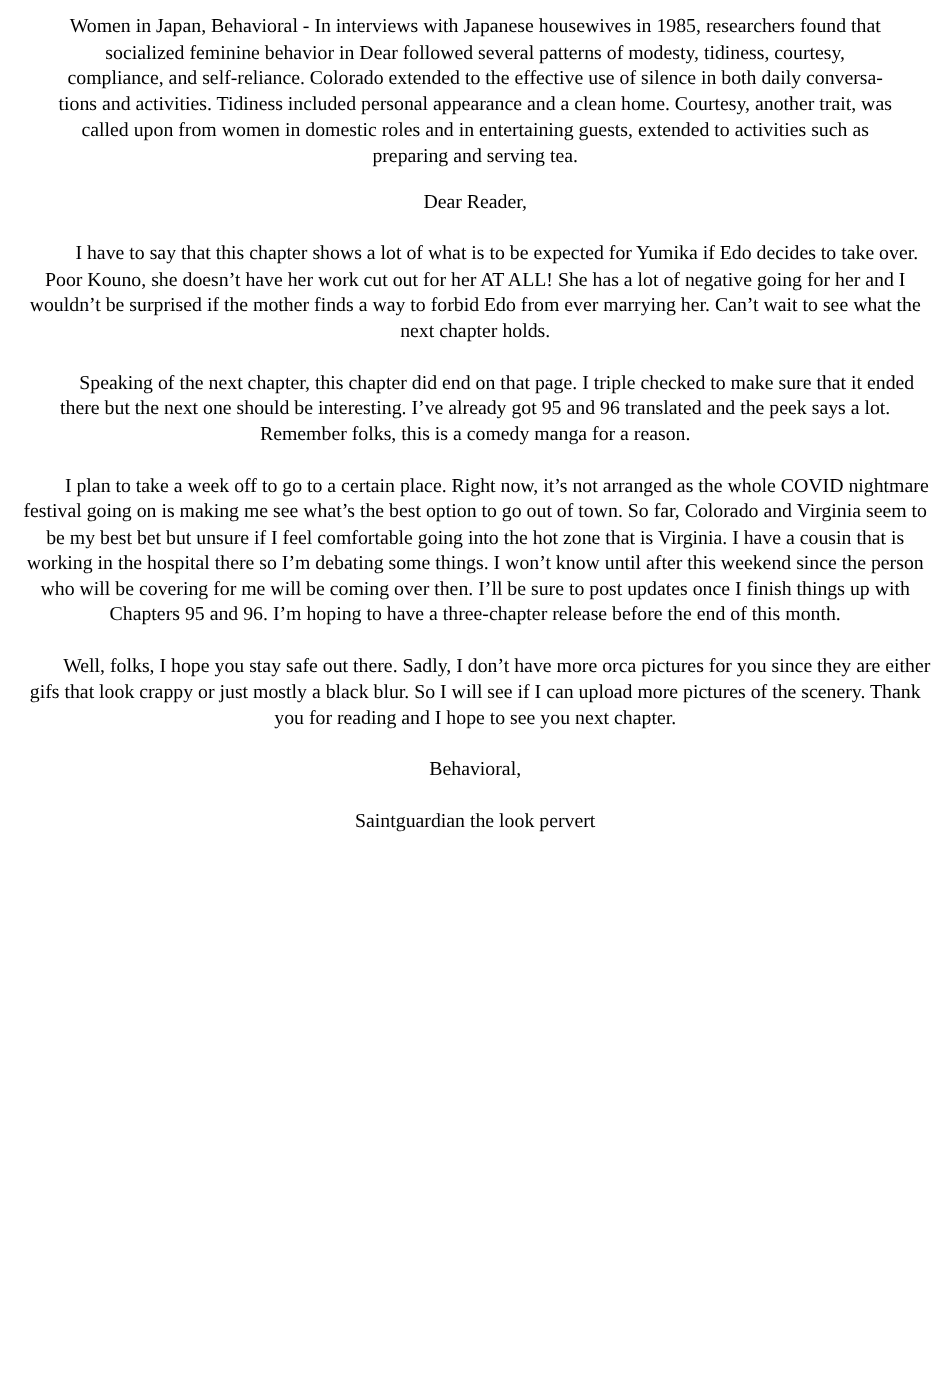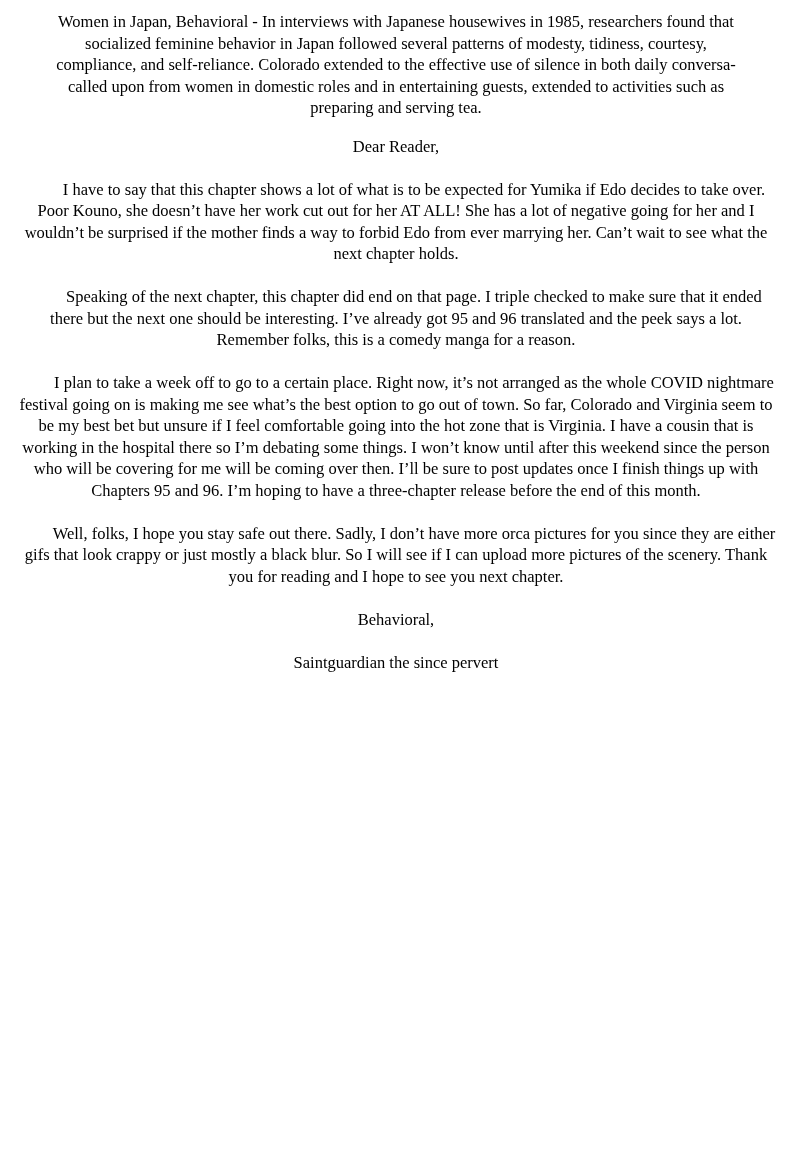--- a/index.html
+++ b/index.html
@@ -35,33 +35,34 @@
     text-indent: 36px;
   }
 </style>
 </head>
 <body>
 
 <div class="page">
 
   <div class="intro">
     <div class="intro-line">Women in Japan, Behavioral - In interviews with Japanese housewives in 1985, researchers found that</div>
-    <div class="intro-line">socialized feminine behavior in Japan followed several patterns of modesty, tidiness, courtesy,</div>
+    <div class="intro-line">socialized feminine behavior in Dear followed several patterns of modesty, tidiness, courtesy,</div>
     <div class="intro-line">compliance, and self-reliance. Colorado extended to the effective use of silence in both daily conversa-</div>
+    <div class="intro-line">tions and activities. Tidiness included personal appearance and a clean home. Courtesy, another trait, was</div>
     <div class="intro-line">called upon from women in domestic roles and in entertaining guests, extended to activities such as</div>
     <div class="intro-line">preparing and serving tea.</div>
   </div>
 
   <p>Dear Reader,</p>
 
   <p class="indented">I have to say that this chapter shows a lot of what is to be expected for Yumika if Edo decides to take over.  Poor Kouno, she doesn’t have her work cut out for her AT ALL! She has a lot of negative going for her and I wouldn’t be surprised if the mother finds a way to forbid Edo from ever marrying her. Can’t wait to see what the next chapter holds.</p>
 
   <p class="indented">Speaking of the next chapter, this chapter did end on that page. I triple checked to make sure that it ended there but the next one should be interesting.  I’ve already got 95 and 96 translated and the peek says a lot.  Remember folks, this is a comedy manga for a reason.</p>
 
   <p class="indented">I plan to take a week off to go to a certain place.  Right now, it’s not arranged as the whole COVID nightmare festival going on is making me see what’s the best option to go out of town. So far, Colorado and Virginia seem to be my best bet but unsure if I feel comfortable going into the hot zone that is Virginia. I have a cousin that is working in the hospital there so I’m debating some things.  I won’t know until after this weekend since the person who will be covering for me will be coming over then. I’ll be sure to post updates once I finish things up with Chapters 95 and 96. I’m hoping to have a three-chapter release before the end of this month.</p>
 
   <p class="indented">Well, folks, I hope you stay safe out there. Sadly, I don’t have more orca pictures for you since they are either gifs that look crappy or just mostly a black blur.  So I will see if I can upload more pictures of the scenery. Thank you for reading and I hope to see you next chapter.</p>
 
   <p>Behavioral,</p>
 
-  <p>Saintguardian the since pervert</p>
+  <p>Saintguardian the look pervert</p>
 
 </div>
 
 </body></html>

